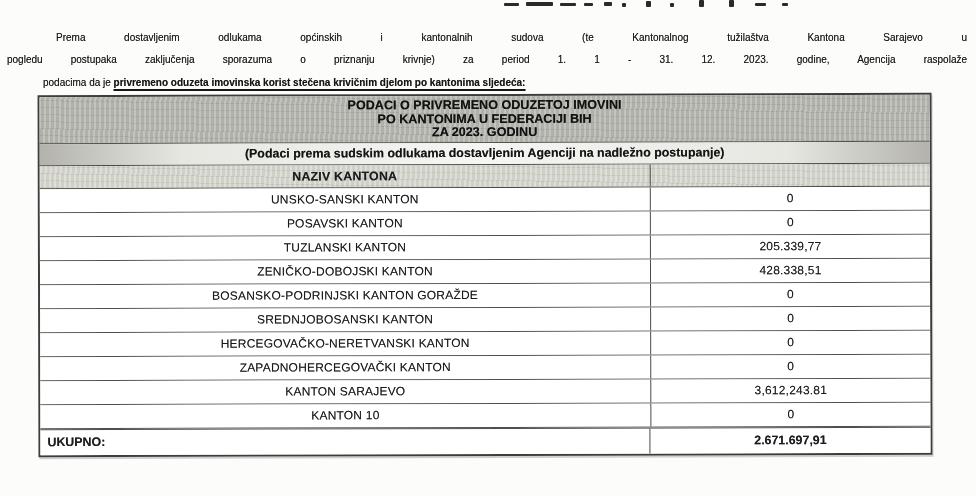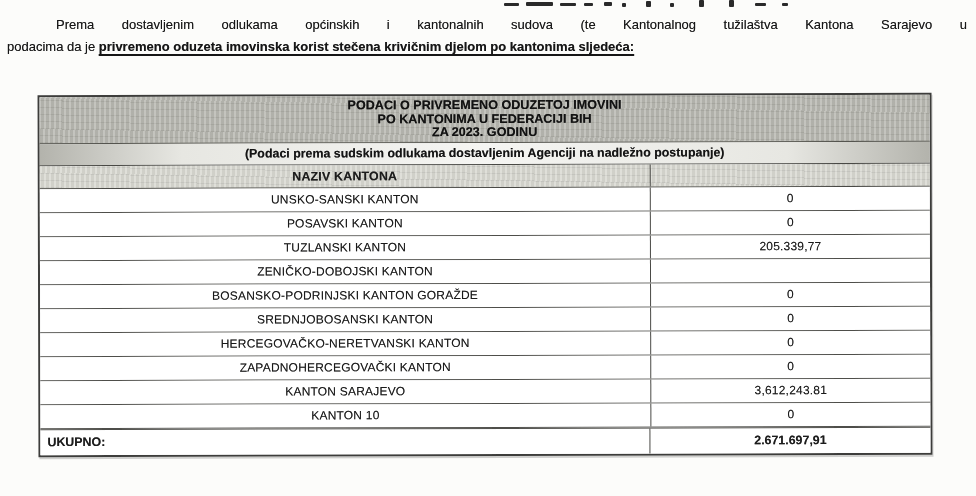--- a/index.html
+++ b/index.html
@@ -11,27 +11,27 @@
     -webkit-font-smoothing:antialiased;
   }
   .page{position:absolute;inset:0;}
 
   
   .cutoff{position:absolute;top:0;left:500px;width:320px;height:8px;}
   .cutoff .m{position:absolute;background:#2a2a2a;border-radius:1px;}
 
   
   .para{
-    position:absolute;top:14px;left:7px;width:960px;
-    font-size:13px;line-height:22.4px;color:#161616;
+    position:absolute;top:27px;left:7px;width:960px;
+    font-size:10px;line-height:22.4px;color:#161616;
     text-shadow:0 0 .4px rgba(20,20,20,.55);
   }
   .pline{text-align:justify;text-align-last:justify;white-space:nowrap;}
   .pline.first{text-indent:49px;}
-  .pline.last{text-align-last:left;}
+  .pline.last{text-align-last:left;margin-left:36px;}
   .emph{font-weight:700;text-decoration:underline;text-decoration-thickness:1.6px;text-underline-offset:2.5px;}
 
   
   .stable{
     position:absolute;left:38px;top:94px;width:890px;
     border:2px solid #3d3d3b;
     transform:rotate(-0.15deg);
     background:#fff;
     box-shadow:1px 2px 0 rgba(70,70,70,.25);
     font-size:12px;
@@ -103,20 +103,21 @@
     <span class="m" style="left:146px;top:1px;width:5px;height:6px;"></span>
     <span class="m" style="left:170px;top:3px;width:4px;height:4px;"></span>
     <span class="m" style="left:199px;top:0;width:5px;height:7px;"></span>
     <span class="m" style="left:229px;top:0;width:5px;height:7px;"></span>
     <span class="m" style="left:255px;top:3px;width:11px;height:3px;"></span>
     <span class="m" style="left:282px;top:3px;width:6px;height:3px;"></span>
   </div>
 
   <div class="para">
     <div class="pline first">Prema dostavljenim odlukama općinskih i kantonalnih sudova (te Kantonalnog tužilaštva Kantona Sarajevo u</div>
+    <div class="pline">pogledu postupaka zaključenja sporazuma o priznanju krivnje) za period 1. 1 - 31. 12. 2023. godine, Agencija raspolaže</div>
     <div class="pline last"><span>podacima da je </span><span class="emph">privremeno oduzeta imovinska korist stečena krivičnim djelom po kantonima sljedeća:</span></div>
   </div>
 
   <div class="stable">
 
     <div class="titleband texture">
       <div>PODACI O PRIVREMENO ODUZETOJ IMOVINI</div>
       <div>PO KANTONIMA U FEDERACIJI BIH</div>
       <div>ZA 2023. GODINU</div>
     </div>
@@ -134,20 +135,21 @@
     <div class="trow">
       <div class="cell namec">POSAVSKI KANTON</div>
       <div class="cell valc">0</div>
     </div>
     <div class="trow">
       <div class="cell namec">TUZLANSKI KANTON</div>
       <div class="cell valc">205.339,77</div>
     </div>
     <div class="trow">
       <div class="cell namec">ZENIČKO-DOBOJSKI KANTON</div>
+      <div class="cell valc">428.338,51</div>
     </div>
     <div class="trow">
       <div class="cell namec">BOSANSKO-PODRINJSKI KANTON GORAŽDE</div>
       <div class="cell valc">0</div>
     </div>
     <div class="trow">
       <div class="cell namec">SREDNJOBOSANSKI KANTON</div>
       <div class="cell valc">0</div>
     </div>
     <div class="trow">

